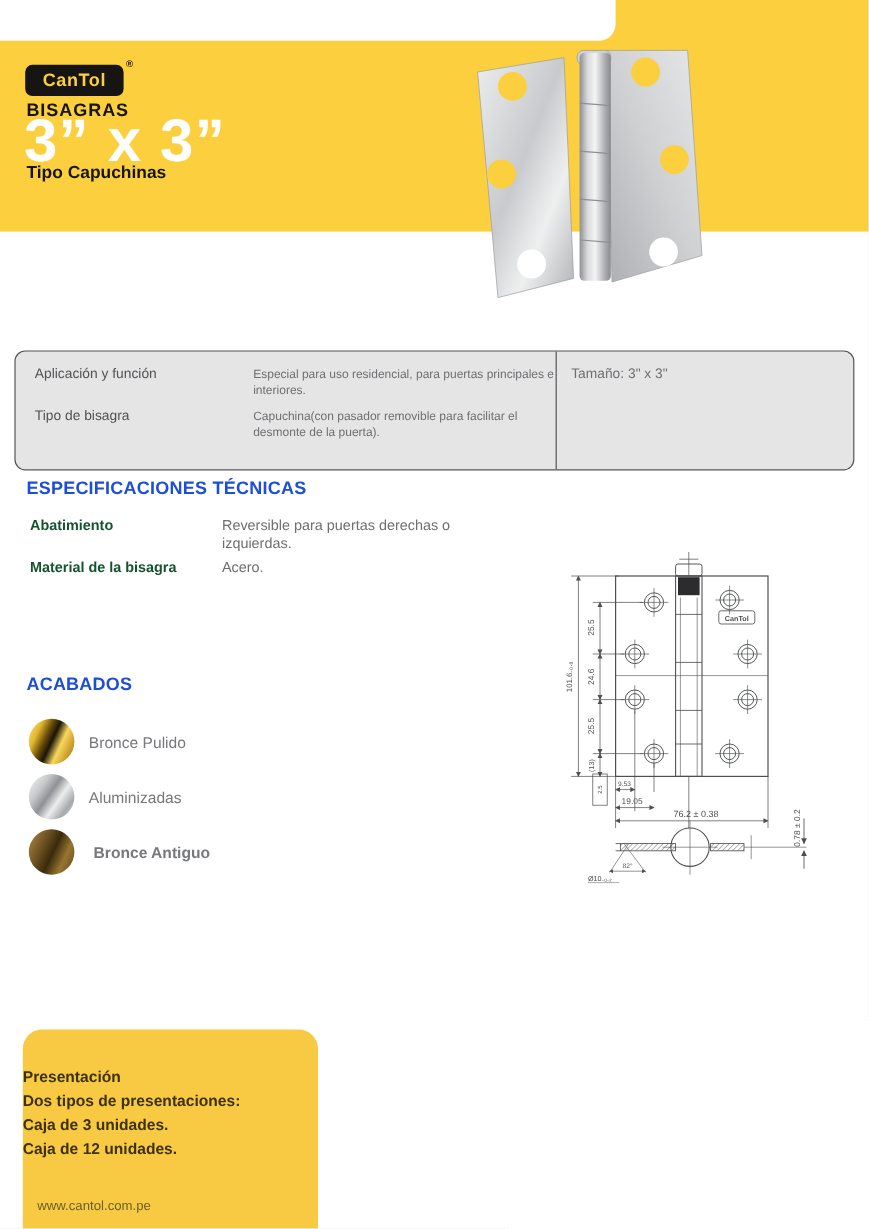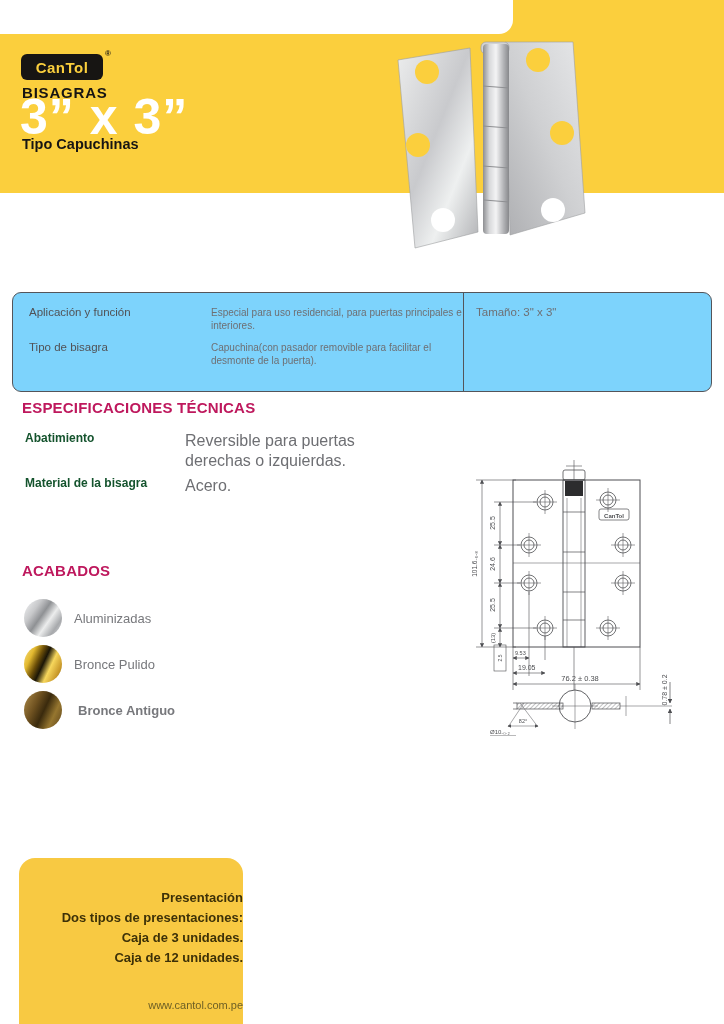--- a/index.html
+++ b/index.html
@@ -25,55 +25,55 @@
   .category{position:absolute;left:22px;top:84px;font-size:15px;font-weight:800;color:#171513;
             letter-spacing:.8px;}
   .size-title{position:absolute;left:20px;top:92px;font-size:50px;font-weight:800;color:#ffffff;
               line-height:1;letter-spacing:1px;}
   .subtitle{position:absolute;left:22px;top:136px;font-size:14.5px;font-weight:700;color:#171513;text-align:center;}
   .hinge-photo{position:absolute;left:383px;top:28px;width:210px;height:230px;}
 
   
   .info-table{position:absolute;left:12px;top:292px;width:700px;height:100px;
               border:1.3px solid var(--line);border-radius:9px;display:flex;box-sizing:border-box;
-              background:#7dd3fc;}
+              background:#e5e5e5;}
   .info-main{flex:1;padding:13px 0 0 16px;}
   .info-row{display:flex;margin-bottom:9px;}
   .info-label{width:182px;font-size:11.5px;color:#515256;}
   .info-value{width:252px;font-size:10px;color:var(--gray);line-height:1.3;}
   .info-size{width:248px;border-left:1.3px solid var(--line);padding:13px 0 0 12px;
              font-size:11.5px;color:var(--gray);box-sizing:border-box;}
 
   
-  .section-title{position:absolute;font-size:15px;font-weight:800;color:#be185d;letter-spacing:.2px;}
+  .section-title{position:absolute;font-size:15px;font-weight:800;color:#1d4ed8;letter-spacing:.2px;}
   .specs{position:absolute;left:25px;top:431px;width:445px;}
   .spec-row{display:flex;margin-bottom:5px;}
   .spec-label{width:160px;font-size:12px;font-weight:700;color:#14532d;}
-  .spec-value{flex:1;font-size:16px;color:var(--gray);line-height:1.25;}
+  .spec-value{flex:1;font-size:12px;color:var(--gray);line-height:1.25;}
 
   
   .finishes{position:absolute;left:24px;top:599px;}
   .finish-item{display:flex;align-items:center;margin-bottom:8px;height:38px;}
   .swatch{width:38px;height:38px;border-radius:50%;margin-right:12px;flex:0 0 38px;}
   .swatch-alu{background:linear-gradient(125deg,#f6f7f8 0%,#c7c8ca 28%,#8f9194 45%,#eceded 62%,#a7a9ac 80%,#dcdddf 100%);}
   .swatch-gold{background:linear-gradient(115deg,#fbe48a 0%,#e3b92f 22%,#6b4e08 38%,#1a1507 50%,#f7d75c 66%,#c9992a 84%,#8a6a12 100%);}
   .swatch-ant{background:linear-gradient(115deg,#b08d4a 0%,#6e5120 32%,#3a2a0d 52%,#96762f 74%,#5c431a 100%);}
   .finish-label{font-size:13px;color:#77787c;}
 
   
   .tech-drawing{position:absolute;left:468px;top:452px;width:252px;height:312px;}
   .tech-drawing line,.tech-drawing rect.st,.tech-drawing circle.st,.tech-drawing polygon.st,
   .tech-drawing path.st{stroke:var(--draw);fill:none;}
   .tech-drawing text{fill:var(--draw);font-family:"Liberation Sans",sans-serif;}
   .fv-hole circle{fill:none;stroke:var(--draw);stroke-width:.8;}
   .fv-hole line{stroke:var(--draw);stroke-width:.55;}
 
   
-  .present-box{position:absolute;left:19px;top:858px;width:224px;height:166px;
-               background:var(--box-yellow);border-radius:16px 16px 0 0;text-align:right;
+  .present-box{position:absolute;left:19px;top:858px;width:246px;height:166px;
+               background:var(--box-yellow);border-radius:16px 16px 0 0;text-align:left;
                padding-top:30px;box-sizing:border-box;color:#3d3108;}
   .present-line{font-size:13px;font-weight:800;line-height:1.55;}
   .website{position:absolute;left:0;right:0;bottom:13px;font-size:11px;color:#6d5f25;padding-left:12px;}
 </style>
 </head>
 <body>
 
 <div class="page">
 
   <div class="band"></div>
@@ -290,26 +290,26 @@
 
       <line x1="202" y1="230" x2="202" y2="251" marker-end="url(#arr)"></line>
       <line x1="202" y1="272" x2="202" y2="257" marker-end="url(#arr)"></line>
       <text transform="rotate(-90 199 238)" x="199" y="238" font-size="7" text-anchor="middle">0.78 ± 0.2</text>
     </g>
   </svg>
 
   <div class="section-title" style="left:22px;top:562px;">ACABADOS</div>
   <div class="finishes">
     <div class="finish-item">
+      <div class="swatch swatch-gold"></div>
+      <div class="finish-label">Bronce Pulido</div>
+    </div>
+    <div class="finish-item">
       <div class="swatch swatch-alu"></div>
       <div class="finish-label">Aluminizadas</div>
-    </div>
-    <div class="finish-item">
-      <div class="swatch swatch-gold"></div>
-      <div class="finish-label">Bronce Pulido</div>
     </div>
     <div class="finish-item">
       <div class="swatch swatch-ant"></div>
       <div class="finish-label" style="margin-left:4px;font-weight:bold;">Bronce Antiguo</div>
     </div>
   </div>
 
   <div class="present-box">
     <div class="present-line">Presentación</div>
     <div class="present-line">Dos tipos de presentaciones:</div>

